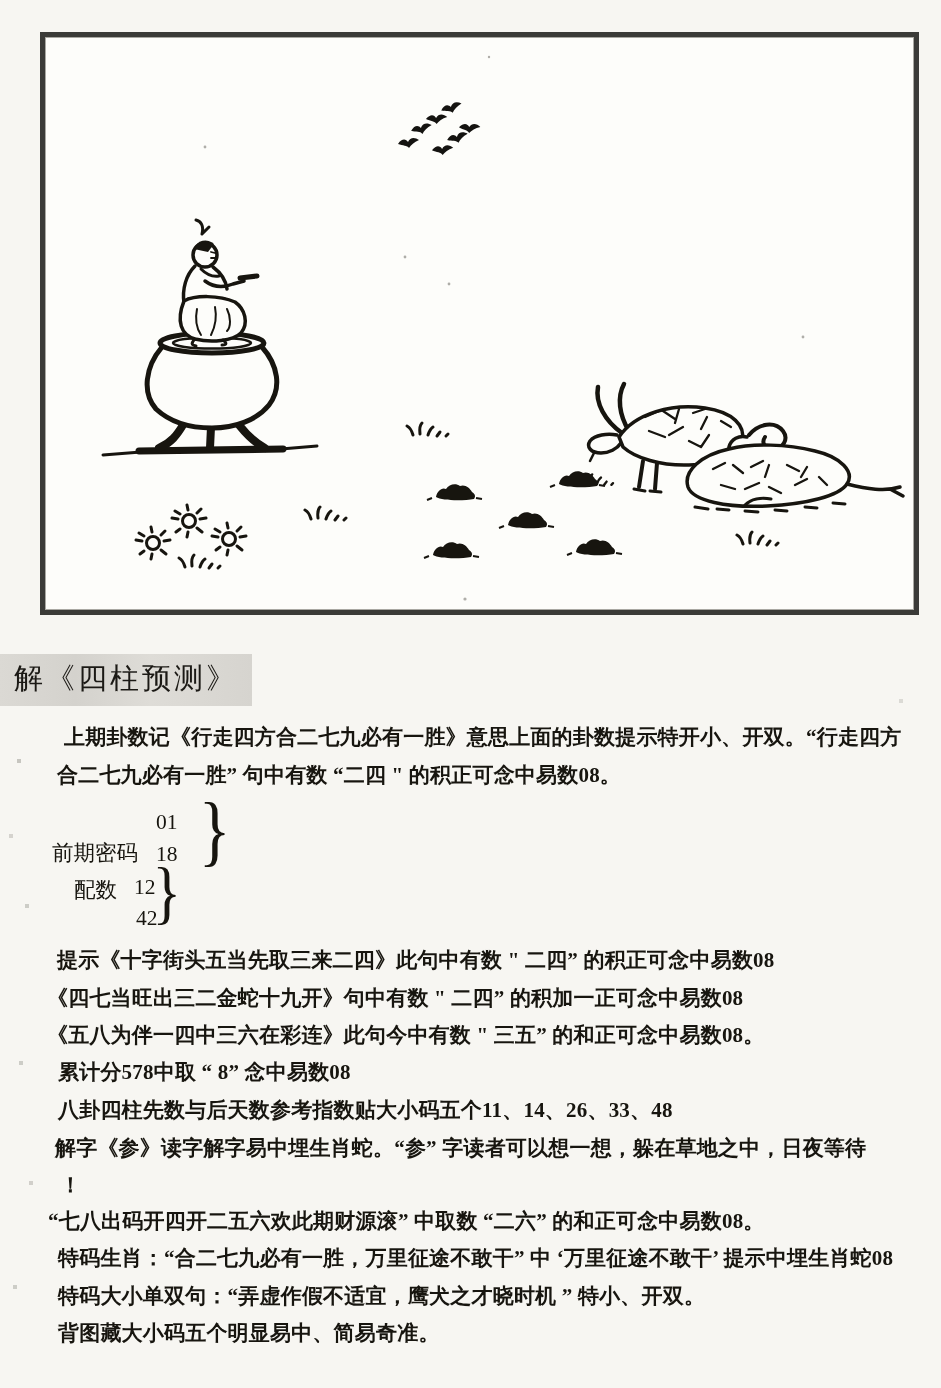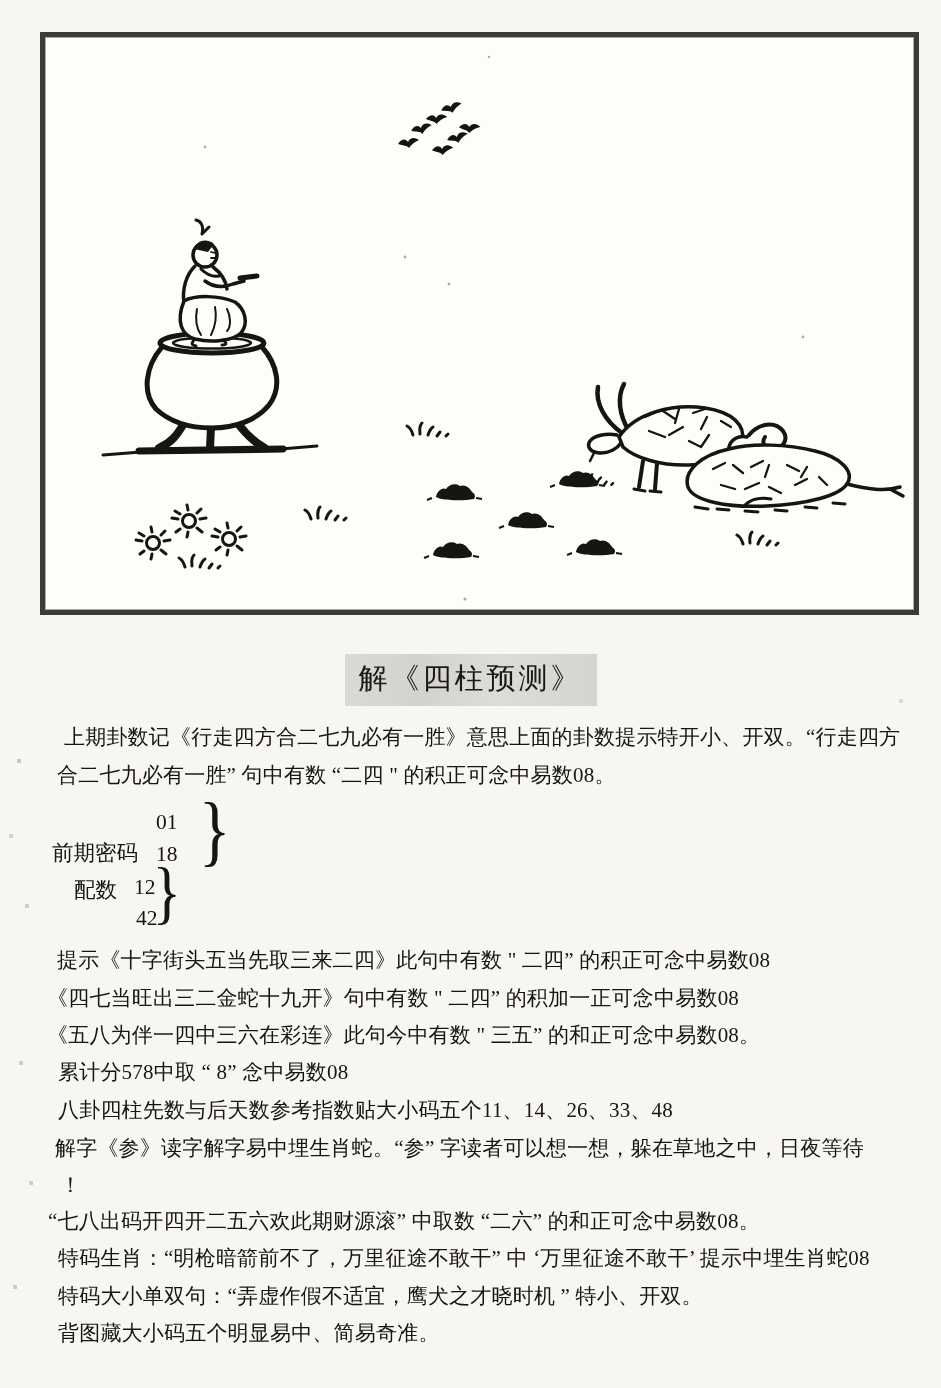--- a/index.html
+++ b/index.html
@@ -17,30 +17,31 @@
                14px 1286px 0 1px rgba(110,108,100,.3),
                10px 835px 0 1px rgba(110,108,100,.25),
                900px 700px 0 1px rgba(110,108,100,.2);}
   .frame{
     position:absolute;left:40px;top:32px;width:879px;height:583px;
     box-sizing:border-box;border:5px solid #3b3b38;background:#fdfdfa;
     box-shadow:0 0 0 1px #a9a8a2 inset;
   }
   .art{position:absolute;left:0;top:0;width:100%;height:100%;}
   .page-title{
-    position:absolute;top:654px;left:0;width:100%;text-align:center;
+    position:absolute;top:654px;left:0;width:100%;text-align:left;
   }
   .page-title span{
     display:inline-block;font-size:29px;letter-spacing:3px;padding:5px 14px 7px 14px;
     background:linear-gradient(90deg,#dbd9d4 0%,#d4d2cd 30%,#dedcd7 60%,#d6d4cf 100%);
     color:#1b1915;
   }
   .bline{
     position:absolute;font-size:21px;line-height:30px;white-space:nowrap;
     letter-spacing:.2px;
+    font-weight:bold;
   }
   .codes-label,.codes-num{position:absolute;font-size:21.5px;white-space:nowrap;}
   .brace{
     position:absolute;font-size:78px;font-weight:400;color:#17150f;
     transform:scaleX(.85);line-height:1;font-family:"Liberation Serif",serif;
   }
 </style>
 </head>
 <body>
 
@@ -171,15 +172,15 @@
 <div class="brace" style="top:858px;left:150px;font-size:70px">}</div>
 
 <div class="bline" style="top:945px;left:57px">提示《十字街头五当先取三来二四》此句中有数 " 二四” 的积正可念中易数08</div>
 <div class="bline" style="top:983px;left:47px">《四七当旺出三二金蛇十九开》句中有数 " 二四” 的积加一正可念中易数08</div>
 <div class="bline" style="top:1020px;left:47px">《五八为伴一四中三六在彩连》此句今中有数 " 三五” 的和正可念中易数08。</div>
 <div class="bline" style="top:1057px;left:58px">累计分578中取 “ 8” 念中易数08</div>
 <div class="bline" style="top:1095px;left:58px">八卦四柱先数与后天数参考指数贴大小码五个11、14、26、33、48</div>
 <div class="bline" style="top:1133px;left:55px">解字《参》读字解字易中埋生肖蛇。“参” 字读者可以想一想，躲在草地之中，日夜等待</div>
 <div class="bline" style="top:1170px;left:60px">！</div>
 <div class="bline" style="top:1206px;left:48px">“七八出码开四开二五六欢此期财源滚” 中取数 “二六” 的和正可念中易数08。</div>
-<div class="bline" style="top:1243px;left:58px">特码生肖：“明枪暗箭前不了，万里征途不敢干” 中 ‘万里征途不敢干’ 提示中埋生肖蛇08</div>
+<div class="bline" style="top:1243px;left:58px">特码生肖：“合二七九必有一胜，万里征途不敢干” 中 ‘万里征途不敢干’ 提示中埋生肖蛇08</div>
 <div class="bline" style="top:1281px;left:58px">特码大小单双句：“弄虚作假不适宜，鹰犬之才晓时机 ” 特小、开双。</div>
 <div class="bline" style="top:1318px;left:58px">背图藏大小码五个明显易中、简易奇准。</div>
 
 </body></html>

